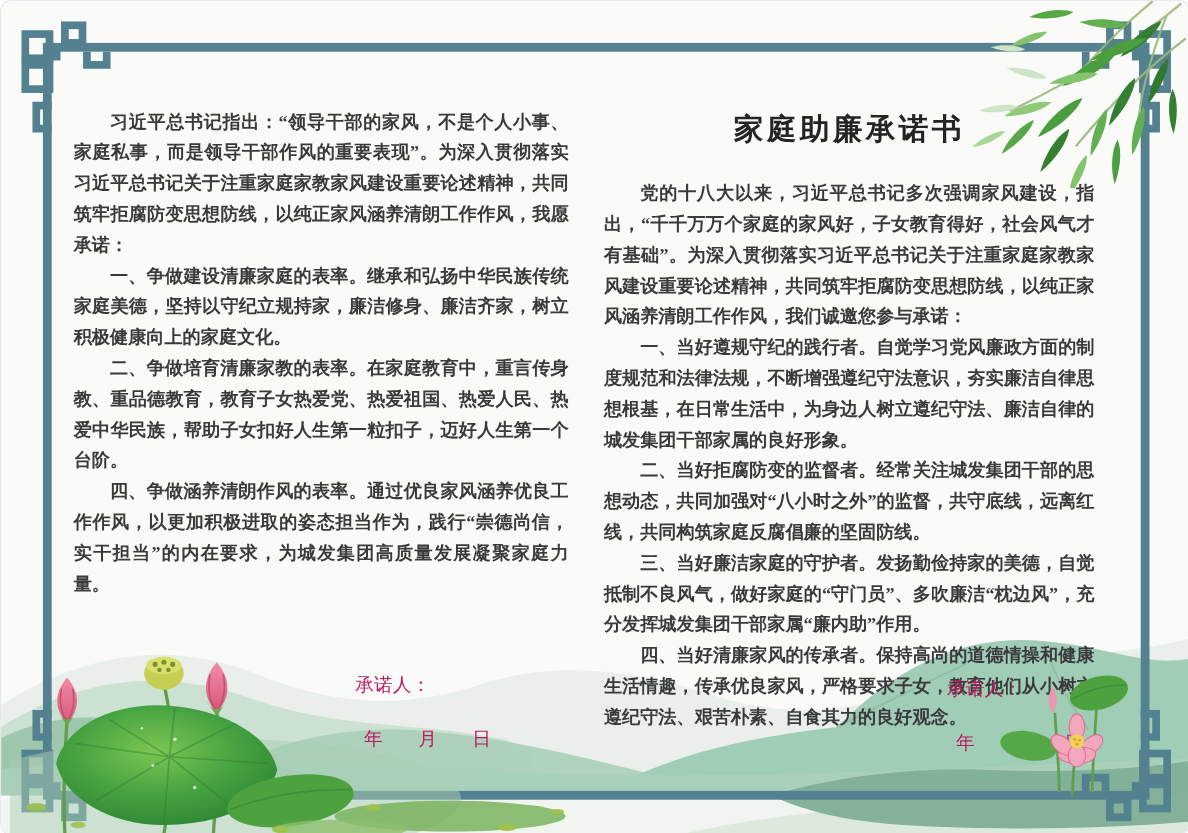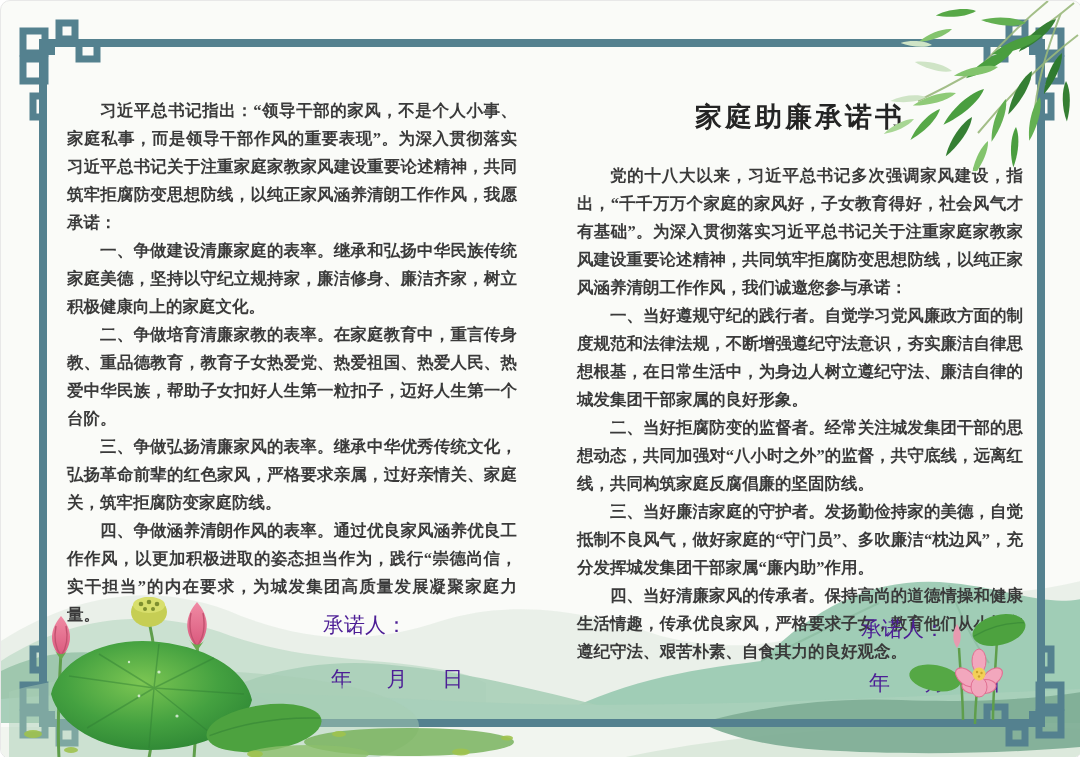--- a/index.html
+++ b/index.html
@@ -6,30 +6,30 @@
   .canvas{
     position:relative;width:1080px;height:757px;overflow:hidden;
     background:#fafbf8;border:1px solid #e8e8e8;border-radius:10px;
     font-family:"Liberation Serif","DejaVu Serif",serif;
   }
   .layer{position:absolute;pointer-events:none;}
   #mountains{left:0;top:520px;z-index:1;}
   #frame{left:0;top:0;z-index:2;}
   .col{position:absolute;top:96px;z-index:3;color:#3b3b3b;}
   .col.left{left:66px;width:450px;}
-  .col.right{left:576px;width:446px;}
+  .col.right{left:548px;width:446px;}
   .doc-title{
     margin:2px 0 27px 0;text-align:center;font-size:27px;font-weight:bold;
     letter-spacing:3px;color:#242424;
   }
   .para{
     margin:0;font-size:16.5px;line-height:28px;text-align:justify;
     text-indent:2em;color:#3a3a3a;font-weight:bold;
   }
-  .sig{position:absolute;z-index:3;font-size:21px;color:#4c1d95;}
+  .sig{position:absolute;z-index:3;font-size:17px;color:#be185d;}
   .sig .sig-line{display:block;}
   .sig .date-line{display:block;margin-top:26px;padding-left:8px;word-spacing:22px;font-family:Liberation Mono, monospace;}
   #sig-left{left:322px;top:610px;}
   #sig-right{left:860px;top:614px;}
   #bamboo{right:0;top:0;z-index:4;}
   #lotus-left{left:8px;bottom:0;z-index:4;}
   #lotus-right{left:900px;top:595px;z-index:4;}
 </style>
 </head>
 <body>
@@ -64,21 +64,20 @@
       <use href="#fret-tl" transform="translate(1082,0) scale(-1,1)"></use>
       <use href="#fret-tl" transform="translate(0,764) scale(1,-1)"></use>
       <use href="#fret-tl" transform="translate(1082,764) scale(-1,-1)"></use>
     </g>
   </svg>
 
   <div class="col left">
     <p class="para">习近平总书记指出：“领导干部的家风，不是个人小事、家庭私事，而是领导干部作风的重要表现”。为深入贯彻落实习近平总书记关于注重家庭家教家风建设重要论述精神，共同筑牢拒腐防变思想防线，以纯正家风涵养清朗工作作风，我愿承诺：</p>
     <p class="para">一、争做建设清廉家庭的表率。继承和弘扬中华民族传统家庭美德，坚持以守纪立规持家，廉洁修身、廉洁齐家，树立积极健康向上的家庭文化。</p>
     <p class="para">二、争做培育清廉家教的表率。在家庭教育中，重言传身教、重品德教育，教育子女热爱党、热爱祖国、热爱人民、热爱中华民族，帮助子女扣好人生第一粒扣子，迈好人生第一个台阶。</p>
-    <p class="para">三、争做弘扬清廉家风的表率。继承中华优秀传统文化，弘扬革命前辈的红色家风，严格要求亲属，过好亲情关、家庭关，筑牢拒腐防变家庭防线。</p>
     <p class="para">四、争做涵养清朗作风的表率。通过优良家风涵养优良工作作风，以更加积极进取的姿态担当作为，践行“崇德尚信，实干担当”的内在要求，为城发集团高质量发展凝聚家庭力量。</p>
   </div>
 
   <div class="col right">
     <h1 class="doc-title">家庭助廉承诺书</h1>
     <p class="para">党的十八大以来，习近平总书记多次强调家风建设，指出，“千千万万个家庭的家风好，子女教育得好，社会风气才有基础”。为深入贯彻落实习近平总书记关于注重家庭家教家风建设重要论述精神，共同筑牢拒腐防变思想防线，以纯正家风涵养清朗工作作风，我们诚邀您参与承诺：</p>
     <p class="para">一、当好遵规守纪的践行者。自觉学习党风廉政方面的制度规范和法律法规，不断增强遵纪守法意识，夯实廉洁自律思想根基，在日常生活中，为身边人树立遵纪守法、廉洁自律的城发集团干部家属的良好形象。</p>
     <p class="para">二、当好拒腐防变的监督者。经常关注城发集团干部的思想动态，共同加强对“八小时之外”的监督，共守底线，远离红线，共同构筑家庭反腐倡廉的坚固防线。</p>
     <p class="para">三、当好廉洁家庭的守护者。发扬勤俭持家的美德，自觉抵制不良风气，做好家庭的“守门员”、多吹廉洁“枕边风”，充分发挥城发集团干部家属“廉内助”作用。</p>
     <p class="para">四、当好清廉家风的传承者。保持高尚的道德情操和健康生活情趣，传承优良家风，严格要求子女，教育他们从小树立遵纪守法、艰苦朴素、自食其力的良好观念。</p>

